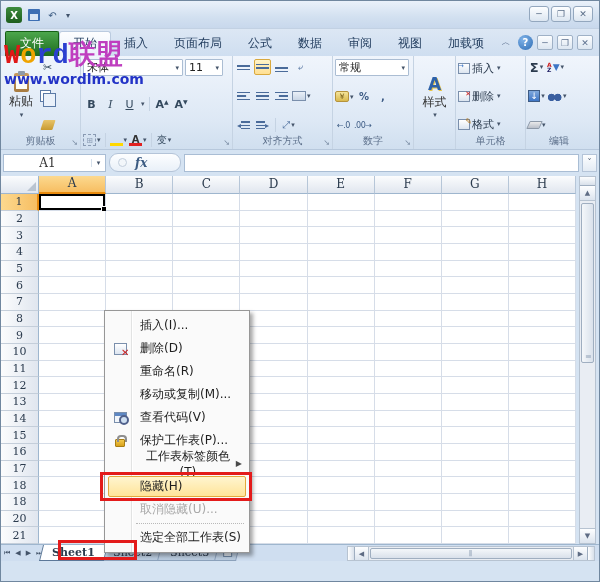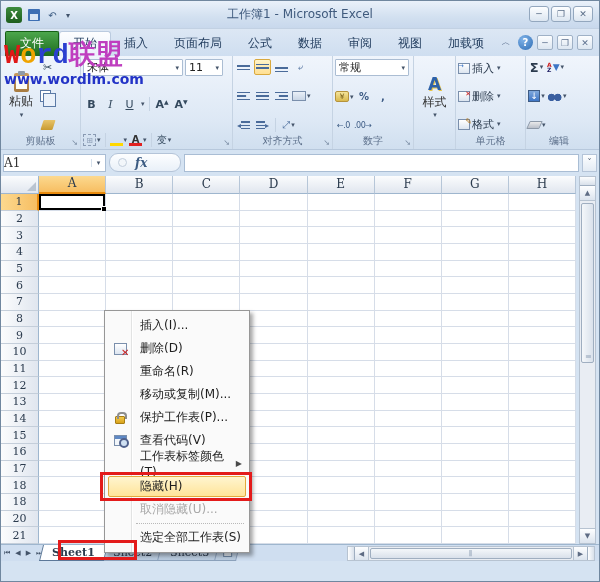--- a/index.html
+++ b/index.html
@@ -102,21 +102,21 @@
   .binoc { width:15px; height:11px; background:
       radial-gradient(circle at 30% 58%, #3A5FA0 3.4px, transparent 4px),
       radial-gradient(circle at 72% 58%, #3A5FA0 3.4px, transparent 4px); }
   .eraser { width:13px; height:8px; background:linear-gradient(#EAEAEA,#B9BFC9); border:1px solid #8D99A8;
     transform:skewX(-25deg); border-radius:1px; }
 
   
   .fxrow { position:absolute; left:0; top:150px; width:100%; height:23px; background:#D5E3F2;
     display:flex; align-items:center; padding:2px 2px; gap:3px; }
   .namebox { width:103px; height:18px; background:#fff; border:1px solid #A9BDD4; display:flex; align-items:center; }
-  .namebox .nb-text { flex:1; font-family:"DejaVu Serif","Liberation Serif",serif; font-size:12px; }
+  .namebox .nb-text { flex:1; text-align:center; font-family:"DejaVu Serif","Liberation Serif",serif; font-size:12px; }
   .namebox .nb-dd { width:14px; text-align:center; font-size:7px; color:#44546A; border-left:1px solid #D5DFEA; }
   .fx-pill { width:72px; height:19px; background:linear-gradient(#FDFEFF,#E9F0F8); border:1px solid #B4C4D8;
     border-radius:9px; display:flex; align-items:center; padding:0 8px; gap:8px; }
   .fx-dot { width:9px; height:9px; border-radius:50%; border:1px solid #C2CEDC; background:#F2F6FA; }
   .fx-label { font-family:"DejaVu Serif","Liberation Serif",serif; font-style:italic; font-weight:bold; color:#3B5B82; font-size:12px; }
   .fx-input { flex:1; height:18px; background:#fff; border:1px solid #A9BDD4; }
   .fx-expand { width:15px; height:18px; display:flex; align-items:center; justify-content:center;
     font-size:8px; color:#44546A; border:1px solid #B4C4D8; background:linear-gradient(#FDFEFF,#E3EBF4); }
 
   
@@ -189,21 +189,21 @@
      radial-gradient(circle at 80% 80%,#93A3B8 1.2px,transparent 1.6px),
      radial-gradient(circle at 20% 80%,#93A3B8 1.2px,transparent 1.6px); }
 
   
   .ctxmenu { position:absolute; left:103px; top:309px; width:146px; background:#FAFAFA;
     border:1px solid #979797; box-shadow:3px 3px 4px rgba(0,0,0,0.35); z-index:40; padding:3px 1px; }
   .ctxmenu:before { content:""; position:absolute; left:26px; top:0; bottom:0; width:1px; background:#E2E3E3; }
   .ctxmenu:after { content:""; position:absolute; left:27px; top:0; bottom:0; width:1px; background:#FFF; }
   .mi { height:23px; display:flex; align-items:center; position:relative; font-size:12px; color:#1E1E1E; }
   .mi .gut { width:28px; display:flex; align-items:center; justify-content:center; flex-shrink:0; }
-  .mi .lbl { padding-left:6px; }
+  .mi .lbl { padding-left:6px;text-align:center; }
   .mi .subarrow { margin-left:auto; margin-right:6px; font-size:8px; color:#4A4A4A; }
   .mi.disabled { color:#A9A9A9; }
   .mi.hl { z-index:2; }
   .mi.hl .hlbg { position:absolute; left:2px; right:2px; top:1px; bottom:1px;
     background:linear-gradient(#FFF5CF,#FFE49A); border:1px solid #E3A83C; border-radius:2px; }
   .mi.hl .lbl { position:relative; }
   .mi .redbox { position:absolute; left:-6px; right:-4px; top:-3px; bottom:-3px; border:3px solid #E31B1B; z-index:3; }
   .menu-sep { border-top:1px dotted #B9B9B9; margin:2px 4px 2px 30px; }
   .ico-delsheet { width:13px; height:12px; border:1px solid #7A8FAC; background:linear-gradient(#fff,#DCE5F0); position:relative; }
   .ico-delsheet:after { content:"✕"; position:absolute; right:-4px; bottom:-4px; color:#CC2222; font-weight:bold; font-size:10px; }
@@ -225,21 +225,20 @@
 
   <div class="titlebar">
     <div class="qat">
       <span class="xl-logo">X</span>
       <span class="qat-ico">
           <span class="save-ico"></span>
         </span>
       <span class="qat-ico">↶</span>
       <span class="qat-dd">▾</span>
     </div>
-    <div class="title-text">工作簿1 - Microsoft Excel</div>
     <div class="win-btns">
       <span class="wbtn">─</span>
       <span class="wbtn">❐</span>
       <span class="wbtn">✕</span>
     </div>
   </div>
 
   <div class="tabrow">
     <span class="tab file">文件</span>
     <span class="tab active">开始</span>
@@ -793,29 +792,29 @@
     <div class="mi">
       <span class="gut"></span>
         <span class="lbl">重命名(R)</span>
     </div>
     <div class="mi">
       <span class="gut"></span>
         <span class="lbl">移动或复制(M)...</span>
     </div>
     <div class="mi">
       <span class="gut">
+          <span class="ico-viewcode"></span>
+        </span>
+      <span class="lbl">查看代码(V)</span>
+    </div>
+    <div class="mi">
+      <span class="gut">
           <span class="ico-lock"></span>
         </span>
       <span class="lbl">保护工作表(P)...</span>
-    </div>
-    <div class="mi">
-      <span class="gut">
-          <span class="ico-viewcode"></span>
-        </span>
-      <span class="lbl">查看代码(V)</span>
     </div>
     <div class="mi">
       <span class="gut"></span>
         <span class="lbl">工作表标签颜色(T)</span>
       <span class="subarrow">▶</span>
     </div>
     <div class="mi hl">
       <span class="hlbg"></span>
       <span class="gut"></span>
         <span class="lbl">隐藏(H)</span>

